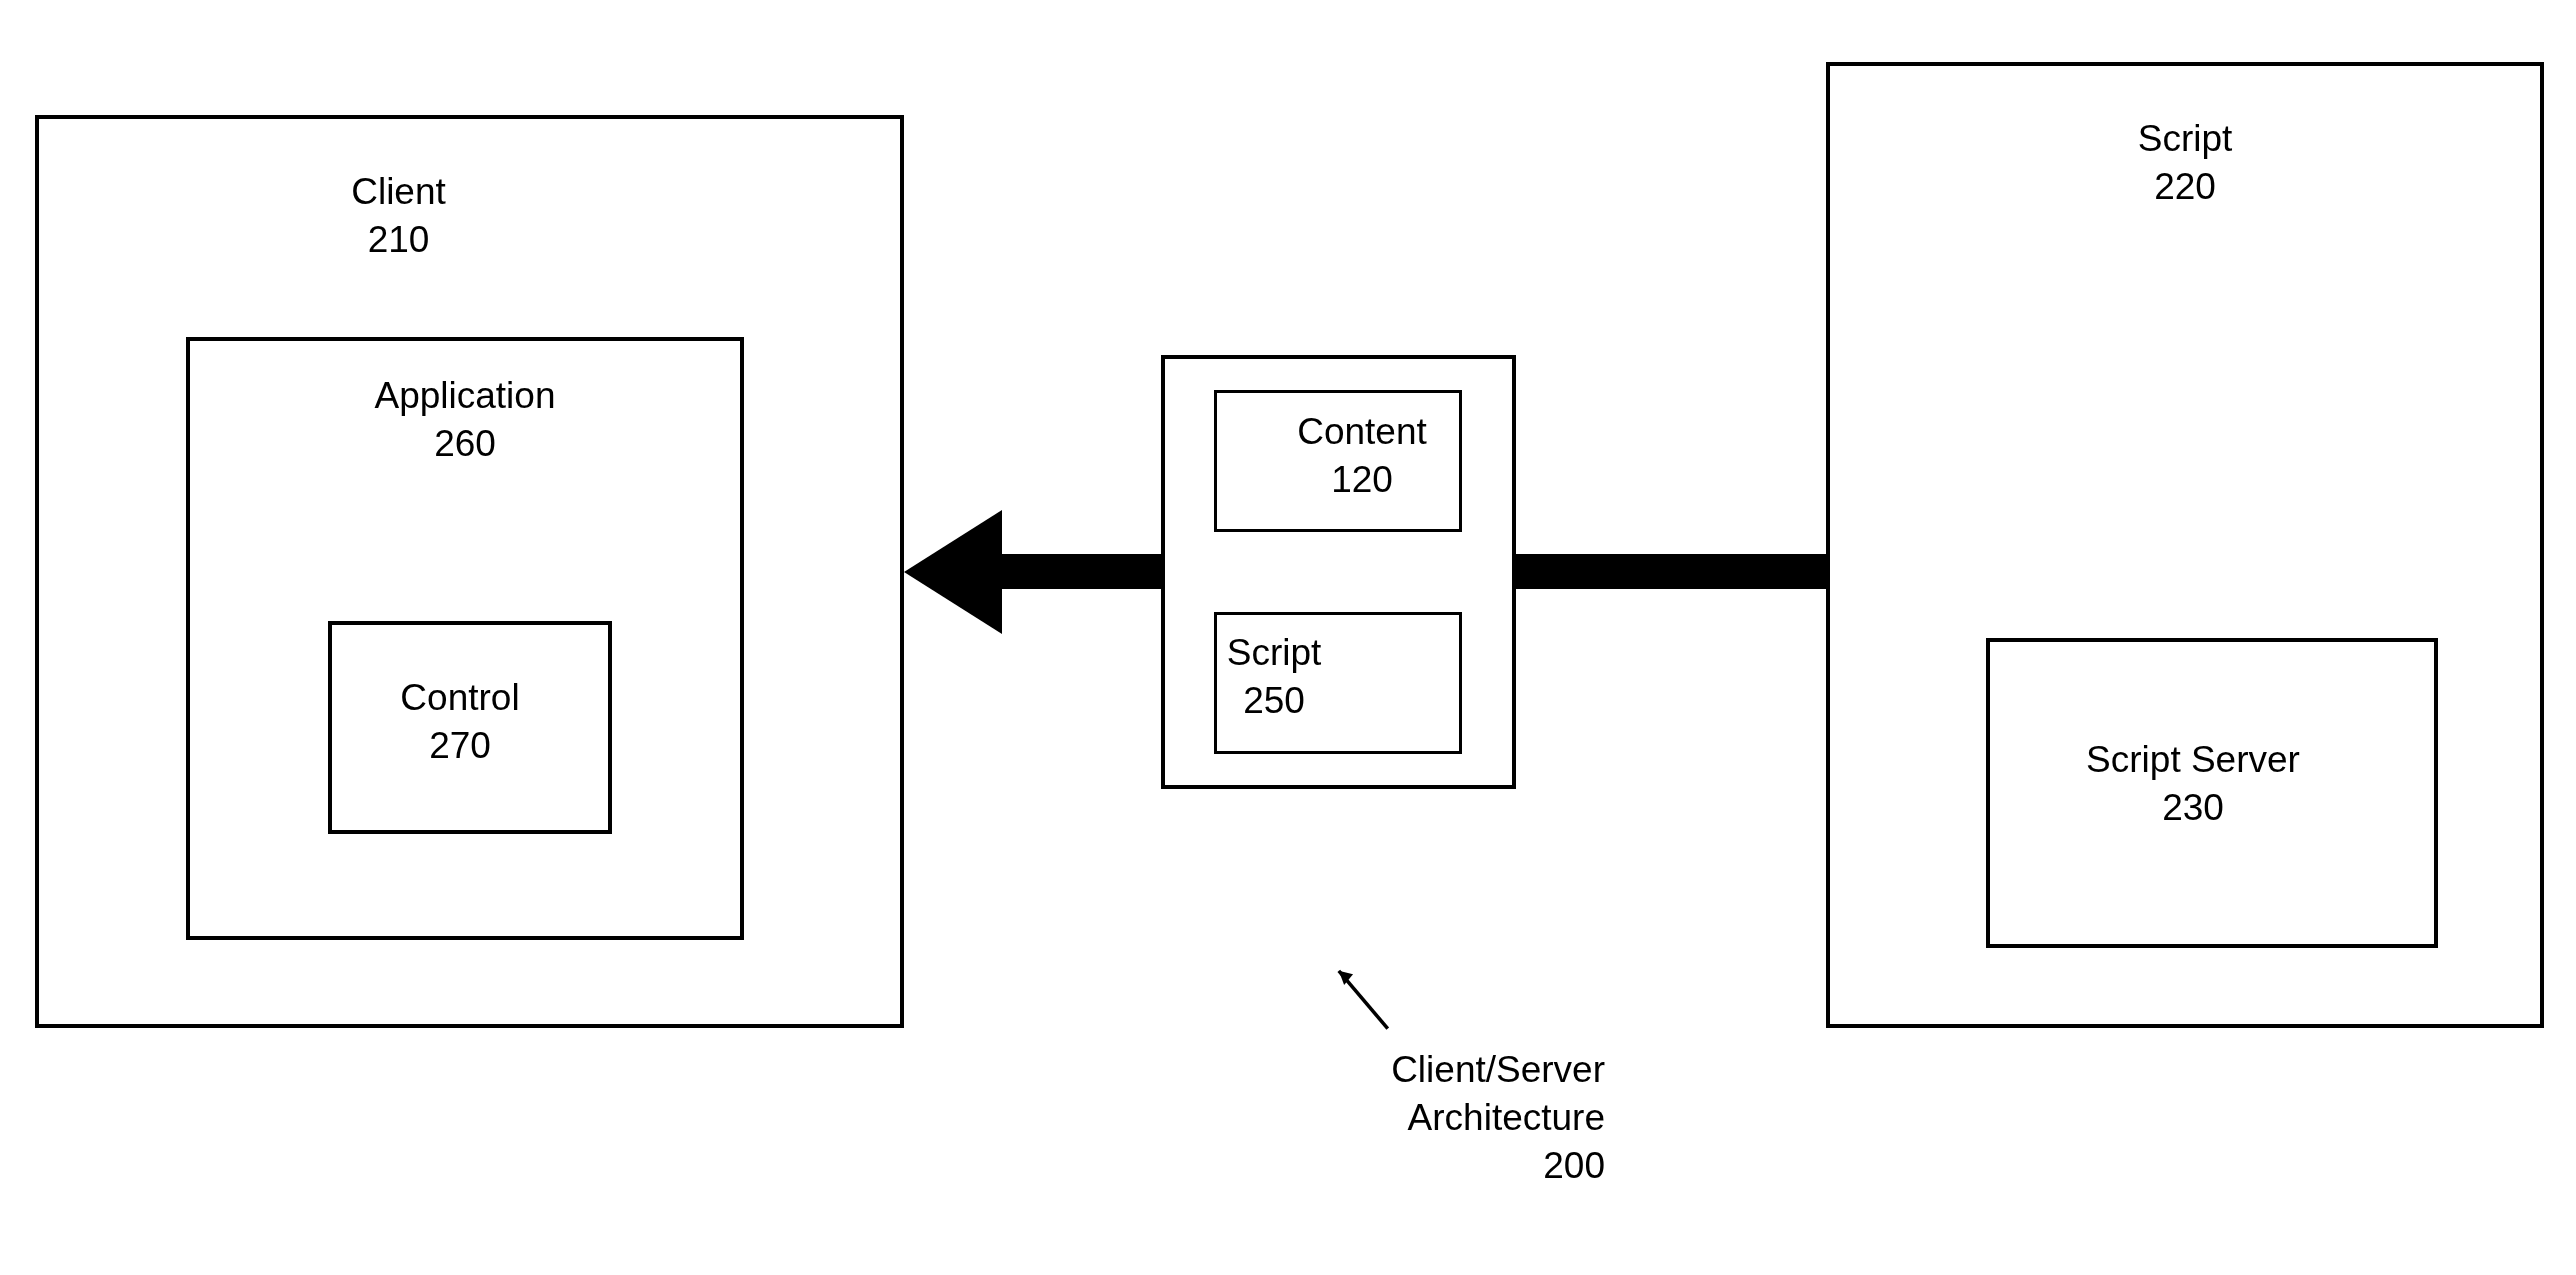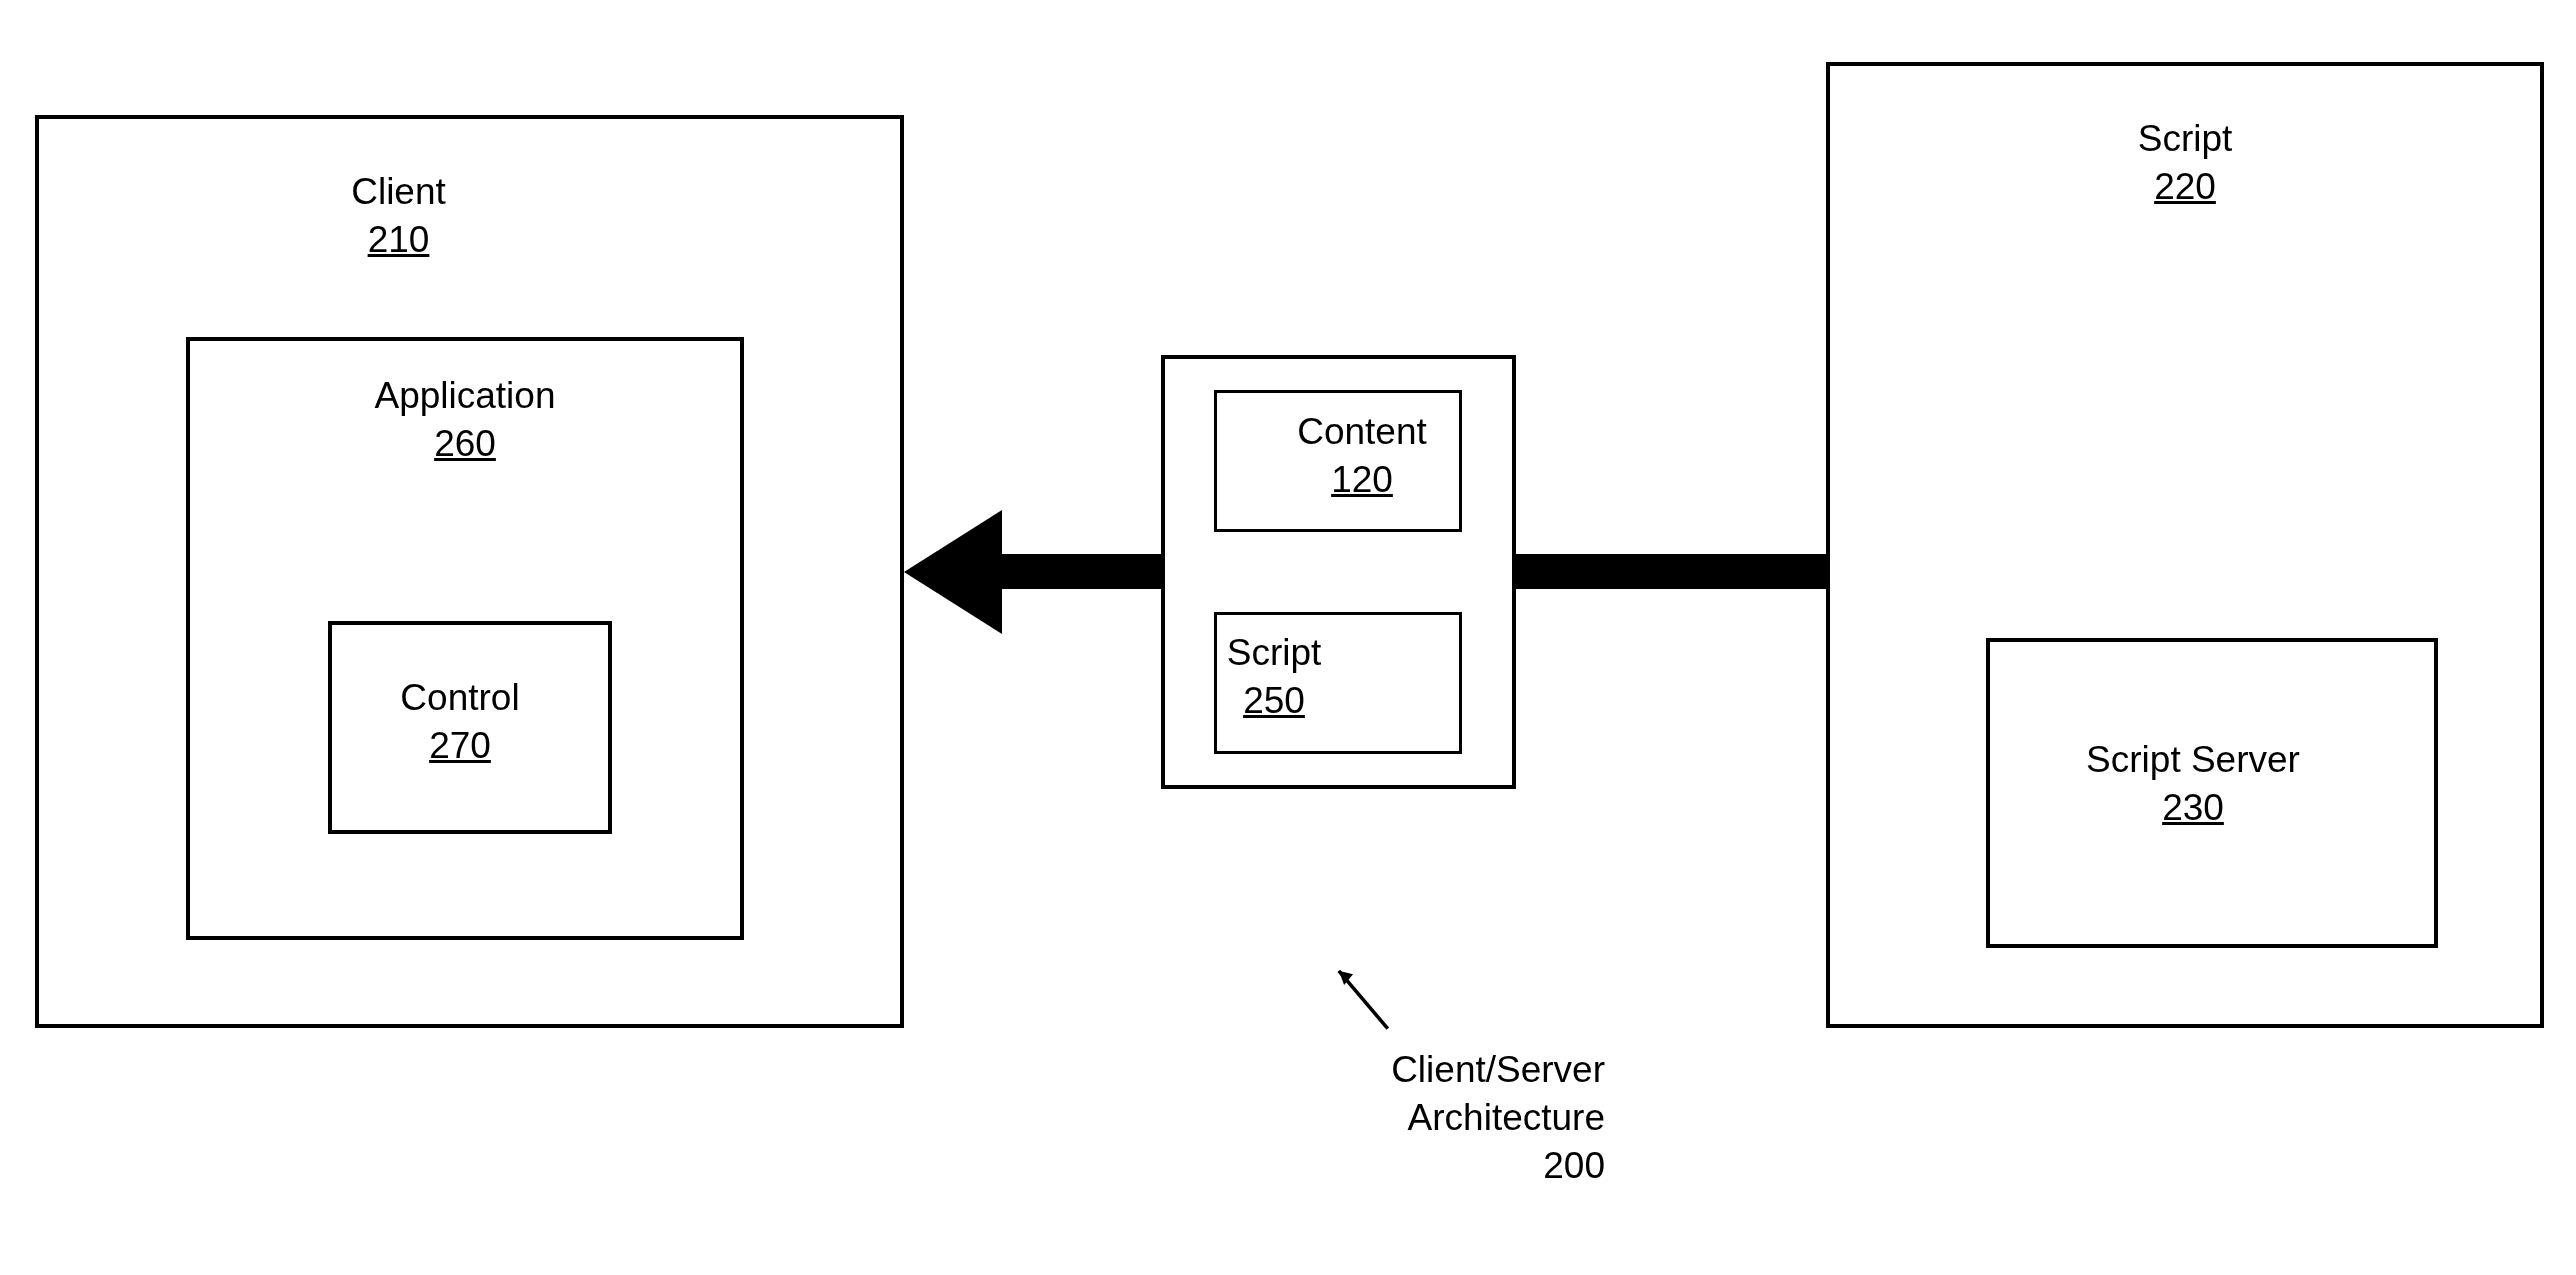--- a/index.html
+++ b/index.html
@@ -19,21 +19,20 @@
       border: 4.4px solid #000;
       background: #fff;
     }
     .label {
       position: absolute;
       text-align: center;
       font-size: 37px;
       line-height: 1.3;
     }
     .underline {
-      text-decoration: underline;
     }
     .arrow-line {
       position: absolute;
       background: #000;
       height: 35px;
     }
     .arrow-head {
       position: absolute;
       width: 0;
       height: 0;

